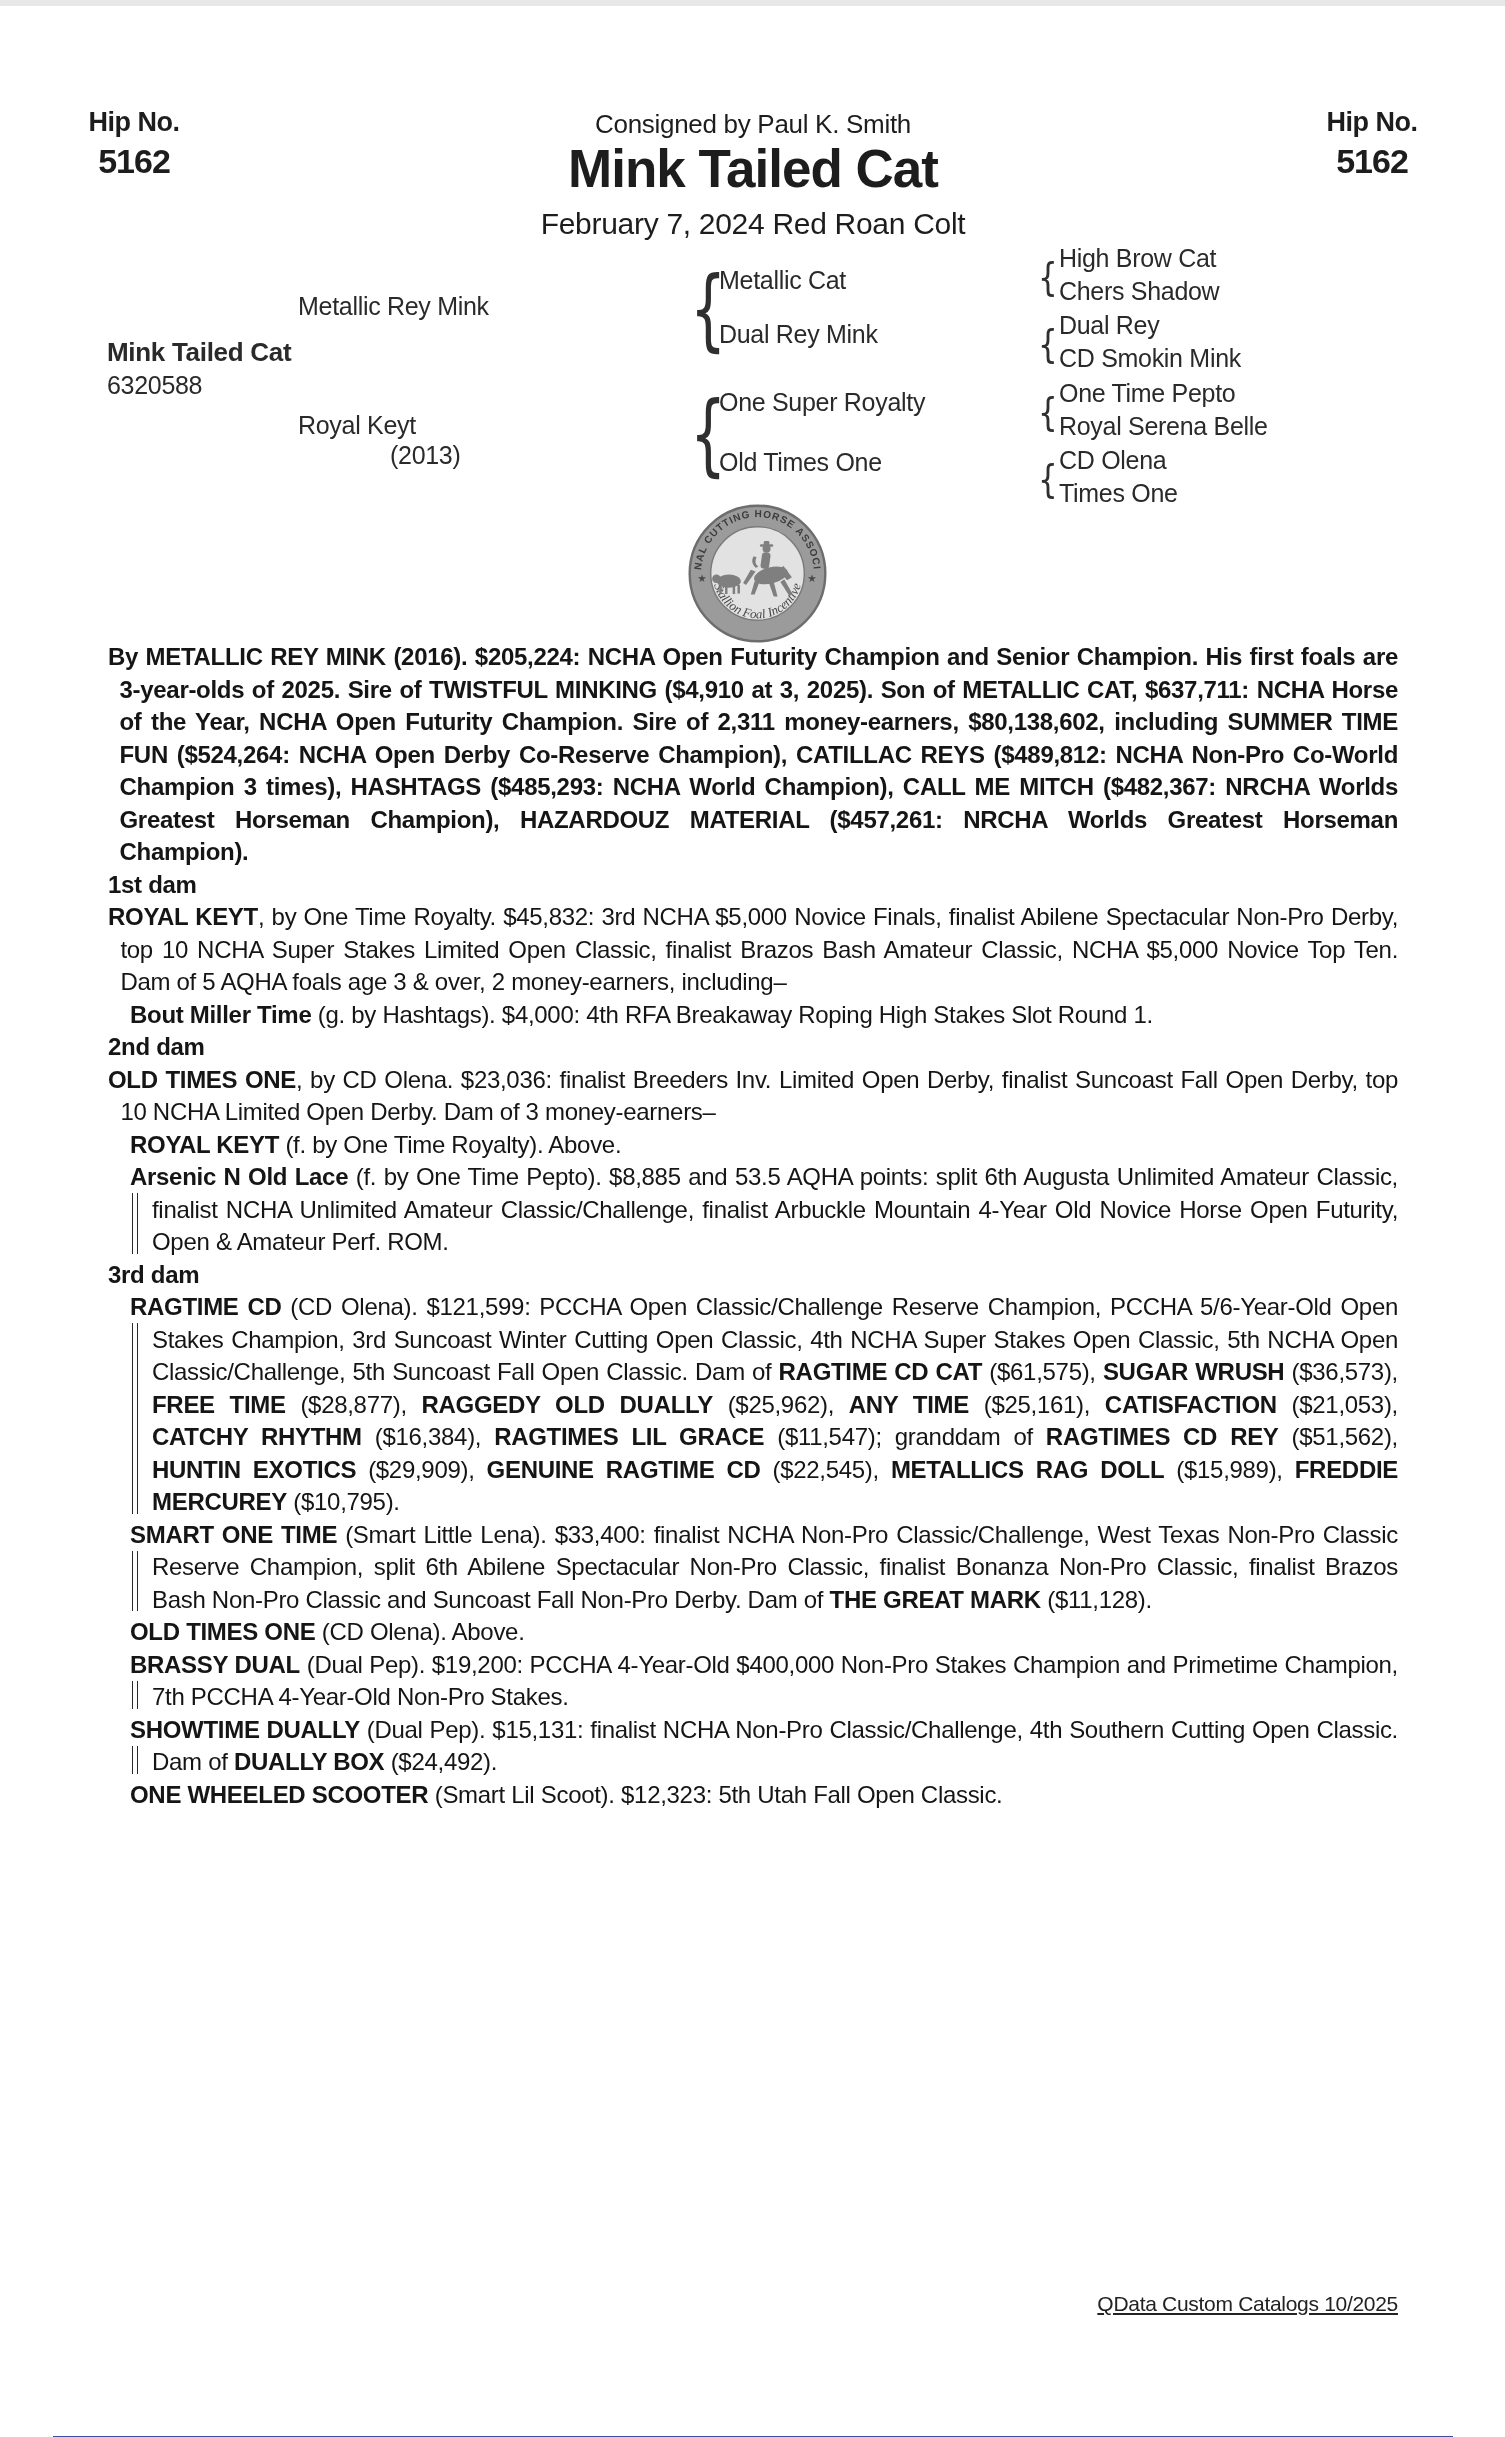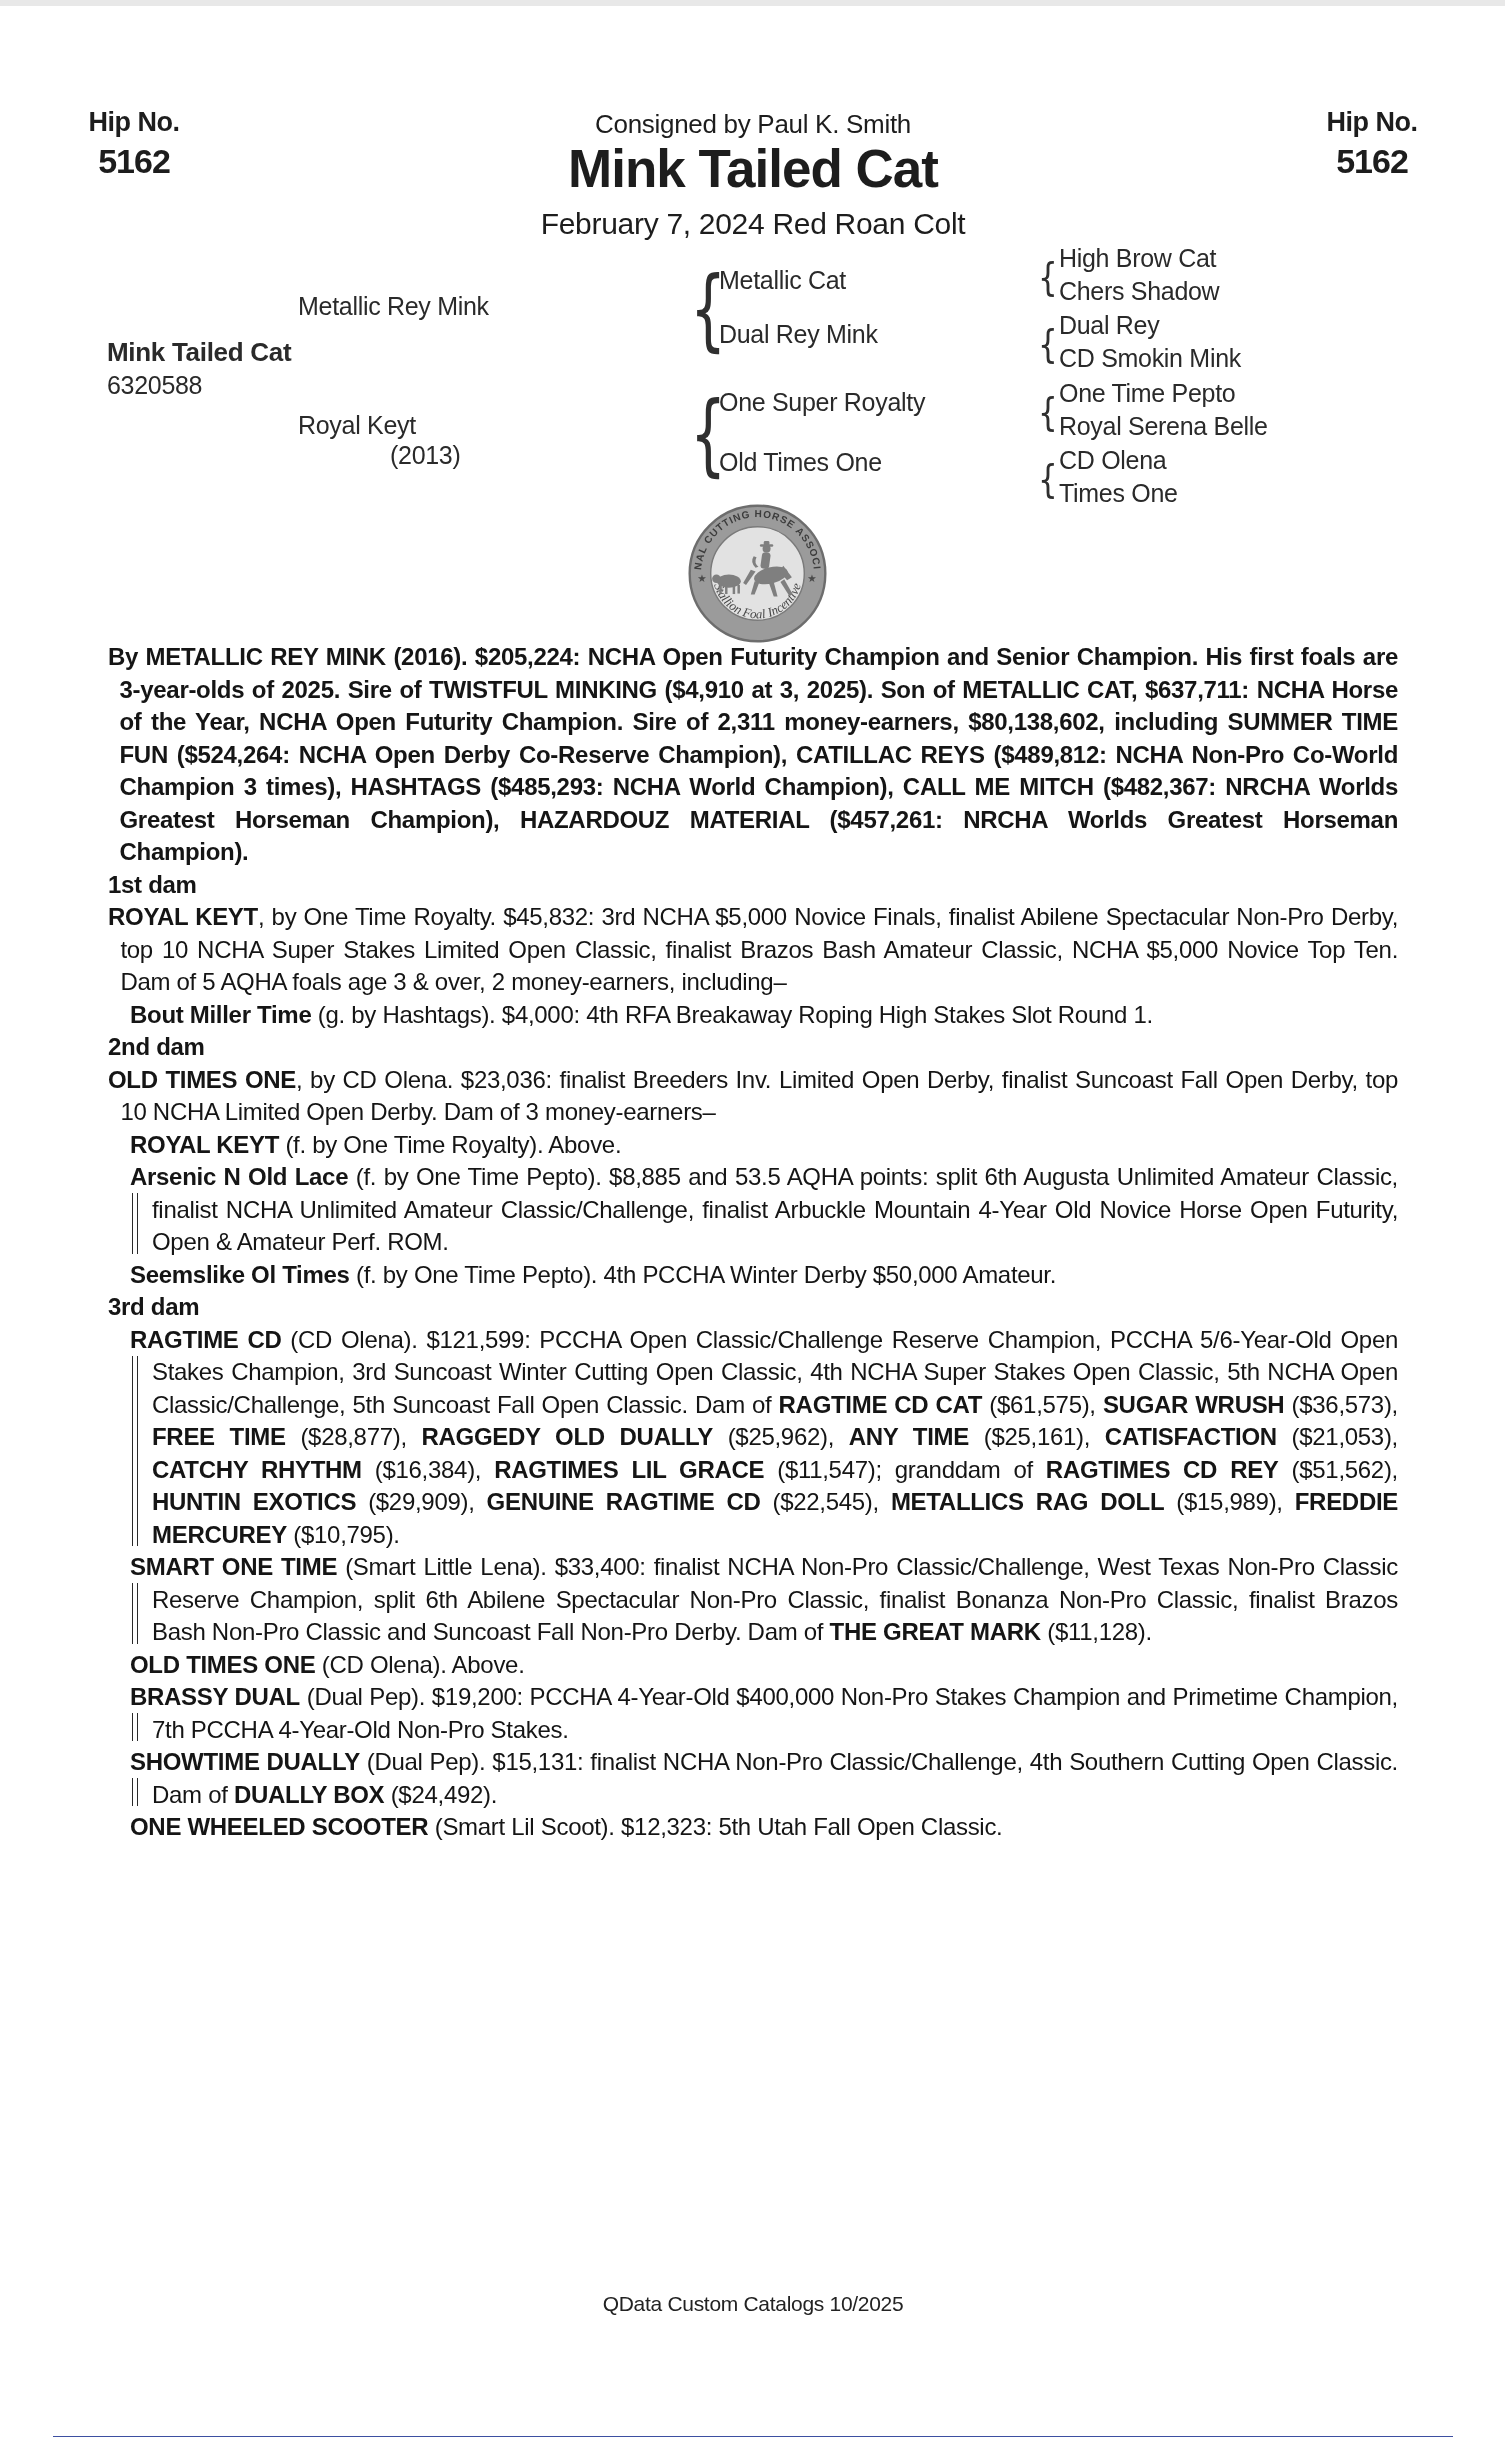--- a/index.html
+++ b/index.html
@@ -48,21 +48,21 @@
   .para span.b{font-weight:bold;}
   .para.sire{font-weight:bold; padding-left:11.5px; text-indent:-11.5px;}
   .para.heading{font-weight:bold; text-align:left;}
   .para.dam{padding-left:12.4px; text-indent:-12.4px;}
   .para.sub{padding-left:44px; text-indent:-22px;}
   .para.bar::before{
     content:""; position:absolute; left:24px; top:32px; bottom:4.8px; width:3.8px;
     border-left:1.5px solid #2a2a2a; border-right:1.5px solid #2a2a2a;
   }
   
-  .footer-credit{position:absolute; left:108px; top:2286px; width:1290px; text-align:center; font-size:21px; letter-spacing:-0.3px; color:#222;}
+  .footer-credit{position:absolute; left:108px; top:2286px; width:1290px; text-align:right; font-size:21px; letter-spacing:-0.3px; color:#222;text-decoration:underline;}
   .bottom-bar{position:absolute; left:53px; top:2430px; width:1400px; height:6.7px;}
 </style>
 </head>
 <body>
 
 <div class="page">
 
   <div class="hip-block left">
     <div class="hip-label">Hip No.</div>
     <div class="hip-number">5162</div>
@@ -159,21 +159,20 @@
 
   <div class="bodytext">
       <div class="para sire"><span class="b">By METALLIC REY MINK (2016). $205,224: NCHA Open Futurity Champion and Senior Champion. His first foals are 3-year-olds of 2025. Sire of TWISTFUL MINKING ($4,910 at 3, 2025). Son of METALLIC CAT, $637,711: NCHA Horse of the Year, NCHA Open Futurity Champion. Sire of 2,311 money-earners, $80,138,602, including SUMMER TIME FUN ($524,264: NCHA Open Derby Co-Reserve Champion), CATILLAC REYS ($489,812: NCHA Non-Pro Co-World Champion 3 times), HASHTAGS ($485,293: NCHA World Champion), CALL ME MITCH ($482,367: NRCHA Worlds Greatest Horseman Champion), HAZARDOUZ MATERIAL ($457,261: NRCHA Worlds Greatest Horseman Champion).</span></div>
       <div class="para heading"><span class="b">1st dam</span></div>
       <div class="para dam"><span class="b">ROYAL KEYT</span><span>, by One Time Royalty. $45,832: 3rd NCHA $5,000 Novice Finals, finalist Abilene Spectacular Non-Pro Derby, top 10 NCHA Super Stakes Limited Open Classic, finalist Brazos Bash Amateur Classic, NCHA $5,000 Novice Top Ten. Dam of 5 AQHA foals age 3 &amp; over, 2 money-earners, including–</span></div>
       <div class="para sub"><span class="b">Bout Miller Time</span><span> (g. by Hashtags). $4,000: 4th RFA Breakaway Roping High Stakes Slot Round 1.</span></div>
       <div class="para heading"><span class="b">2nd dam</span></div>
       <div class="para dam"><span class="b">OLD TIMES ONE</span><span>, by CD Olena. $23,036: finalist Breeders Inv. Limited Open Derby, finalist Suncoast Fall Open Derby, top 10 NCHA Limited Open Derby. Dam of 3 money-earners–</span></div>
       <div class="para sub"><span class="b">ROYAL KEYT</span><span> (f. by One Time Royalty). Above.</span></div>
       <div class="para sub bar"><span class="b">Arsenic N Old Lace</span><span> (f. by One Time Pepto). $8,885 and 53.5 AQHA points: split 6th Augusta Unlimited Amateur Classic, finalist NCHA Unlimited Amateur Classic/Challenge, finalist Arbuckle Mountain 4-Year Old Novice Horse Open Futurity, Open &amp; Amateur Perf. ROM.</span></div>
-      <div class="para sub"><span class="b">Seemslike Ol Times</span><span> (f. by One Time Pepto). 4th PCCHA Winter Derby $50,000 Amateur.</span></div>
       <div class="para heading"><span class="b">3rd dam</span></div>
       <div class="para sub bar"><span class="b">RAGTIME CD</span><span> (CD Olena). $121,599: PCCHA Open Classic/Challenge Reserve Champion, PCCHA 5/6-Year-Old Open Stakes Champion, 3rd Suncoast Winter Cutting Open Classic, 4th NCHA Super Stakes Open Classic, 5th NCHA Open Classic/Challenge, 5th Suncoast Fall Open Classic. Dam of </span><span class="b">RAGTIME CD CAT</span><span> ($61,575), </span><span class="b">SUGAR WRUSH</span><span> ($36,573), </span><span class="b">FREE TIME</span><span> ($28,877), </span><span class="b">RAGGEDY OLD DUALLY</span><span> ($25,962), </span><span class="b">ANY TIME</span><span> ($25,161), </span><span class="b">CATISFACTION</span><span> ($21,053), </span><span class="b">CATCHY RHYTHM</span><span> ($16,384), </span><span class="b">RAGTIMES LIL GRACE</span><span> ($11,547); granddam of </span><span class="b">RAGTIMES CD REY</span><span> ($51,562), </span><span class="b">HUNTIN EXOTICS</span><span> ($29,909), </span><span class="b">GENUINE RAGTIME CD</span><span> ($22,545), </span><span class="b">METALLICS RAG DOLL</span><span> ($15,989), </span><span class="b">FREDDIE MERCUREY</span><span> ($10,795).</span></div>
       <div class="para sub bar"><span class="b">SMART ONE TIME</span><span> (Smart Little Lena). $33,400: finalist NCHA Non-Pro Classic/Challenge, West Texas Non-Pro Classic Reserve Champion, split 6th Abilene Spectacular Non-Pro Classic, finalist Bonanza Non-Pro Classic, finalist Brazos Bash Non-Pro Classic and Suncoast Fall Non-Pro Derby. Dam of </span><span class="b">THE GREAT MARK</span><span> ($11,128).</span></div>
       <div class="para sub"><span class="b">OLD TIMES ONE</span><span> (CD Olena). Above.</span></div>
       <div class="para sub bar"><span class="b">BRASSY DUAL</span><span> (Dual Pep). $19,200: PCCHA 4-Year-Old $400,000 Non-Pro Stakes Champion and Primetime Champion, 7th PCCHA 4-Year-Old Non-Pro Stakes.</span></div>
       <div class="para sub bar"><span class="b">SHOWTIME DUALLY</span><span> (Dual Pep). $15,131: finalist NCHA Non-Pro Classic/Challenge, 4th Southern Cutting Open Classic. Dam of </span><span class="b">DUALLY BOX</span><span> ($24,492).</span></div>
       <div class="para sub"><span class="b">ONE WHEELED SCOOTER</span><span> (Smart Lil Scoot). $12,323: 5th Utah Fall Open Classic.</span></div>
     </div>
 
   <div class="footer-credit">QData Custom Catalogs 10/2025</div>

